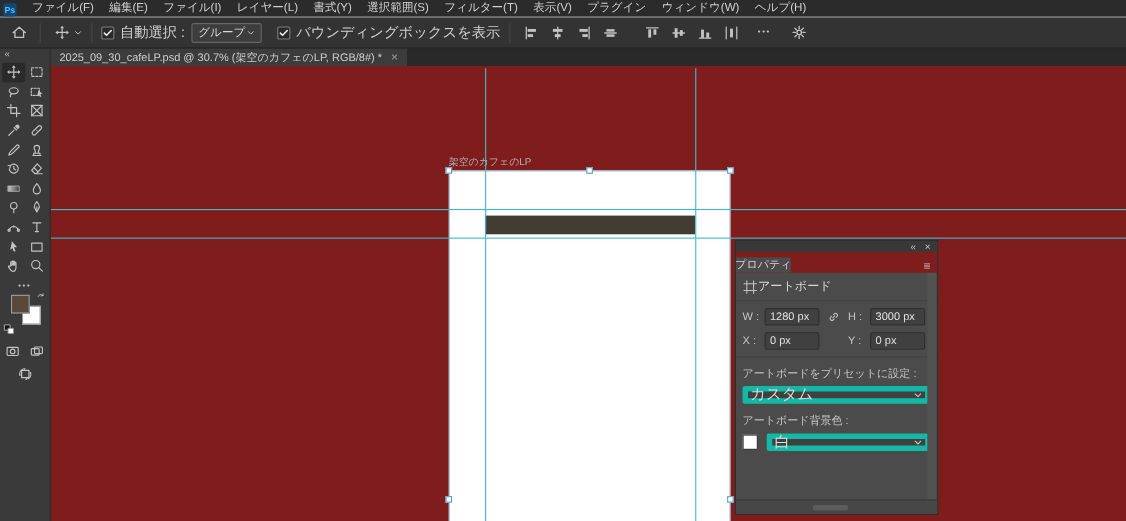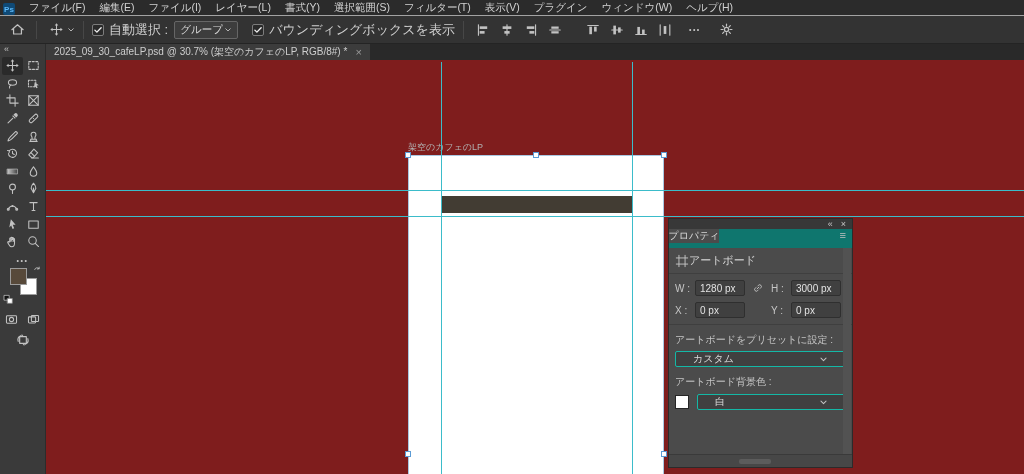--- a/index.html
+++ b/index.html
@@ -59,34 +59,34 @@
   .guide-v{position:absolute;top:2px;bottom:0;width:1px;background:#3bbcca;z-index:4}
   .guide-h{position:absolute;left:0;right:0;height:1px;background:#3bbcca;z-index:4}
   #gv1{left:395px} #gv2{left:586px} #gh1{top:130px} #gh2{top:156px}
   .handle{position:absolute;width:6px;height:6px;background:#ffffff;border:1px solid #5b9bd5;z-index:6}
 
   
   #props{position:absolute;left:668px;top:218px;width:185px;height:250px;background:#4b4b4b;z-index:20;
     border:1px solid #2b2b2b;display:flex;flex-direction:column}
   .pp-mini{height:10px;background:#383838;display:flex;justify-content:flex-end;align-items:center;gap:8px;padding-right:6px;flex:none}
   .pp-mini span{color:#c6c6c6;font-size:9px;line-height:10px}
-  .pp-tabs{height:19px;background:#0f766e;display:flex;align-items:flex-start;flex:none}
+  .pp-tabs{height:19px;background:#7f1d1d;display:flex;align-items:flex-end;flex:none}
   .pp-tab{width:50px;background:#4b4b4b;color:#d8d8d8;font-size:10px;display:flex;align-items:center;justify-content:center;white-space:nowrap}
   .pp-menu{margin-left:auto;color:#c0c0c0;font-size:11px;display:flex;align-items:center;padding-right:6px}
   .pp-content{flex:1;position:relative;padding:0 6px}
   .pp-section{display:flex;align-items:center;height:25px;color:#d8d8d8;font-size:11px}
   .pp-divider{height:1px;background:#3f3f3f;margin:0 -6px}
   .dim-row{display:flex;align-items:center;margin:6px 0;gap:4px}
   .dim-label{width:16px;font-size:10px;color:#c6c6c6;white-space:nowrap}
   .dim-field{width:50px;height:16px;background:#404040;border:1px solid #2f2f2f;border-radius:2px;
     font-size:10px;color:#e2e2e2;display:flex;align-items:center;padding-left:4px;white-space:nowrap}
   .dim-link{width:18px;display:flex;justify-content:center}
   .pp-label{font-size:10px;color:#c6c6c6;margin-top:8px;white-space:nowrap}
-  .pp-select{height:16px;background:#404040;border:1px solid #14b8a6;border-radius:2px;display:flex;
-    align-items:center;justify-content:space-between;padding:0 17px;font-size:10px;color:#dcdcdc;margin-top:4px}
+  .pp-select{height:16px;background:#404040;border:5px solid #14b8a6;border-radius:2px;display:flex;
+    align-items:center;justify-content:space-between;padding:0 2px;font-size:14px;color:#dcdcdc;margin-top:4px}
   .bgcolor-row{display:flex;align-items:center;gap:8px;margin-top:5px}
   .color-swatch{width:14px;height:14px;background:#ffffff;border:1px solid #262626;flex:none}
   .bgcolor-row .pp-select{flex:1;margin-top:0}
   .pp-vscroll{position:absolute;right:1px;top:29px;bottom:13px;width:8px;background:#525252;z-index:0}
   .pp-bottom{height:13px;background:#474747;border-top:1px solid #3a3a3a;position:relative;flex:none}
   .pp-thumb{position:absolute;left:70px;top:4px;width:32px;height:5px;background:#5c5c5c;border-radius:2px}
 </style>
 </head>
 <body>
 

